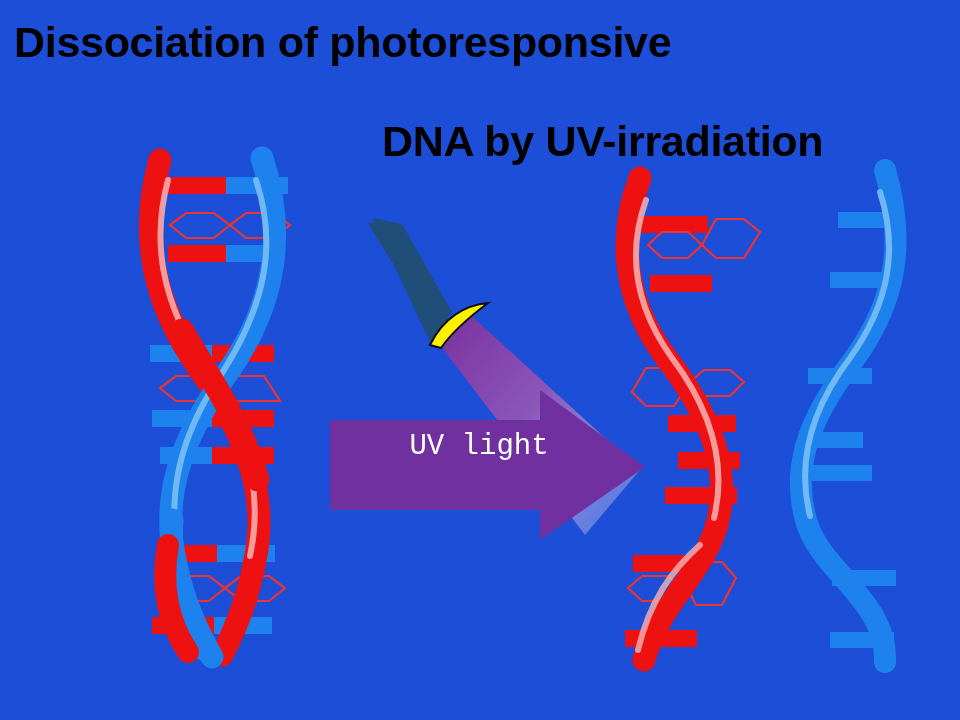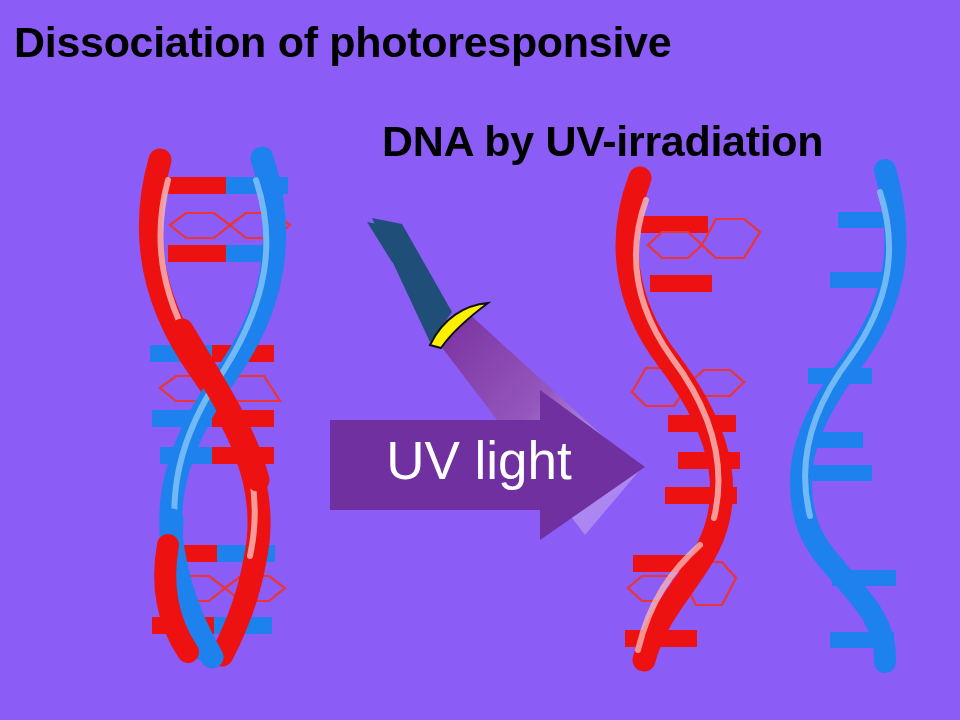--- a/index.html
+++ b/index.html
@@ -7,21 +7,21 @@
     padding: 0;
     background: #ffffff;
   }
   body {
     font-family: "Liberation Sans", sans-serif;
   }
   #slide {
     position: relative;
     width: 960px;
     height: 720px;
-    background: #8b5cf6;
+    background: #1d4ed8;
     overflow: hidden;
   }
   .title-block {
     position: absolute;
     left: 0;
     top: 0;
     width: 960px;
     height: 150px;
   }
   .title-line {
@@ -42,22 +42,22 @@
     top: 0;
     width: 960px;
     height: 720px;
   }
   .uv-label {
     position: absolute;
     left: 374px;
     top: 430px;
     width: 210px;
     text-align: center;
-    font-family: Liberation Sans, sans-serif;
-    font-size: 53px;
+    font-family: Liberation Mono, monospace;
+    font-size: 29px;
     color: #ffffff;
     white-space: nowrap;
     pointer-events: none;
   }
 </style>
 </head>
 <body>
 
 <div id="slide">
 

